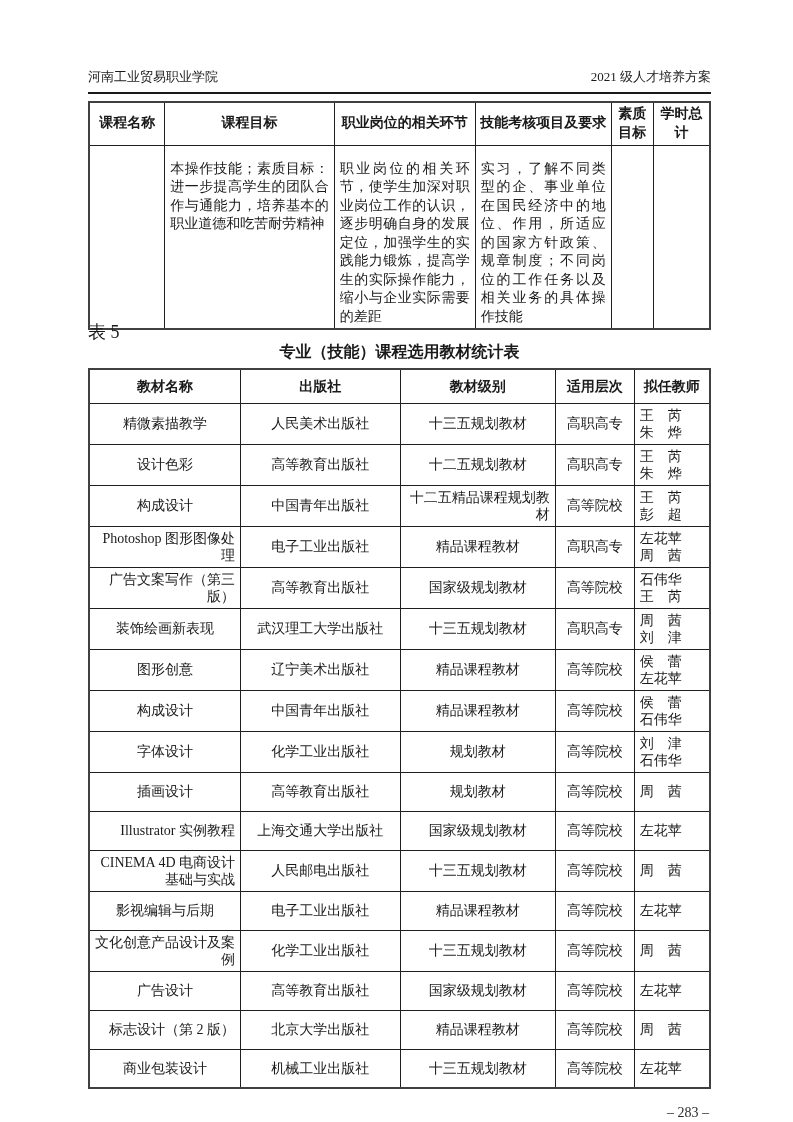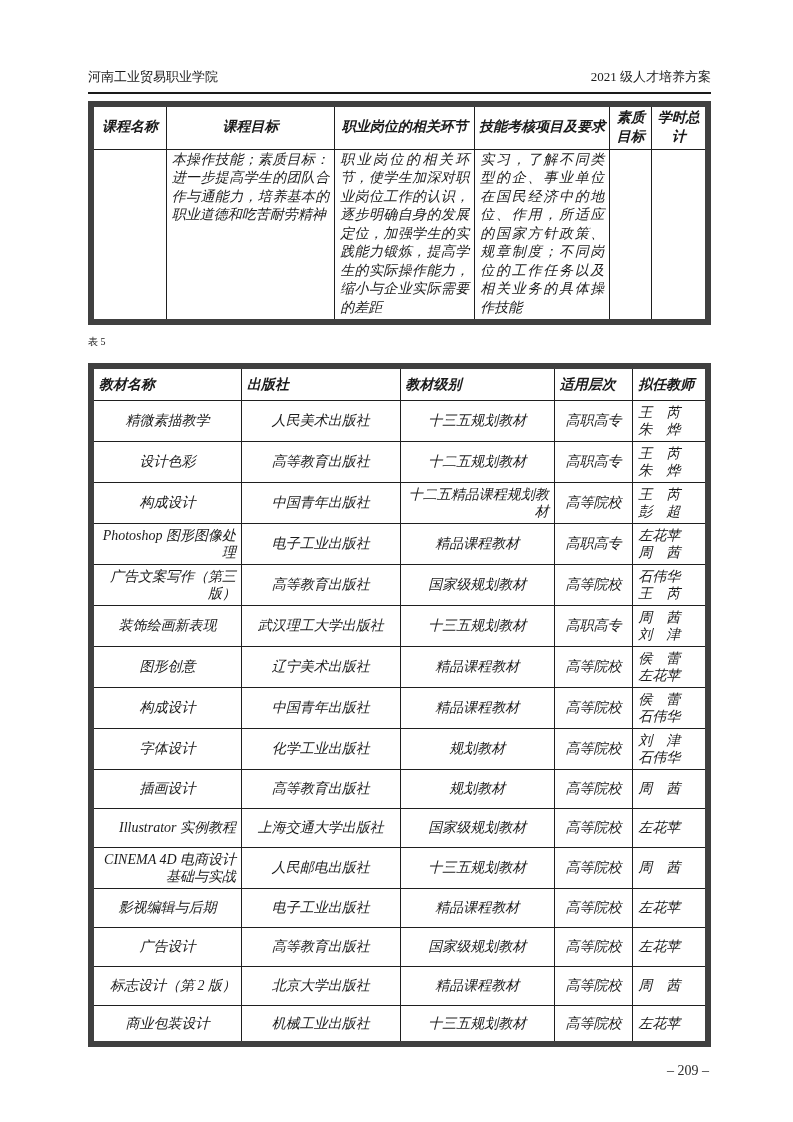--- a/index.html
+++ b/index.html
@@ -35,63 +35,63 @@
     width: 100%;
     border-collapse: collapse;
     table-layout: fixed;
   }
   th, td {
     border: 1px solid #1f1f1f;
     font-weight: normal;
     padding: 2px 5px;
     word-break: break-all;
   }
-  table { border: 6px solid #404040; font-style: italic; }
+  table { border: 2px solid #404040; }
 
   .course-table { margin-top: 7px; }
   .course-table th {
     font-weight: bold;
     font-size: 14px;
     text-align: center;
     vertical-align: middle;
     height: 40px;
     line-height: 1.35;
     padding: 2px 1px;
   }
   .course-table td {
     vertical-align: top;
     font-size: 14px;
     line-height: 18.5px;
     text-align: justify;
     height: 165px;
-    padding-top: 1px;
+    padding-top: 14px;
   }
 
   .caption {
     position: relative;
     margin-top: 10px;
     margin-bottom: 4px;
     height: 24px;
     text-align: center;
   }
   .caption .tbl-label {
     position: absolute;
-    left: 0; bottom: 10px;
-    font-size: 10px;
+    left: 0; bottom: 20px;
+    font-size: 18px;
   }
   .caption .tbl-title {
     font-size: 16px;
     font-weight: bold;
     line-height: 24px;
   }
 
   .textbook-table th {
     font-weight: bold;
     font-size: 14px;
-    text-align: left;
+    text-align: center;
     vertical-align: middle;
     height: 34px;
   }
   .textbook-table td {
     font-size: 14px;
     line-height: 17px;
     text-align: center;
     vertical-align: middle;
     height: 39px;
     padding: 3px 5px;
@@ -144,20 +144,21 @@
           <td>职业岗位的相关环节，使学生加深对职业岗位工作的认识，逐步明确自身的发展定位，加强学生的实践能力锻炼，提高学生的实际操作能力，缩小与企业实际需要的差距</td>
           <td>实习，了解不同类型的企、事业单位在国民经济中的地位、作用，所适应的国家方针政策、规章制度；不同岗位的工作任务以及相关业务的具体操作技能</td>
           <td></td>
           <td></td>
         </tr>
       </tbody>
     </table>
 
     <div class="caption">
       <span class="tbl-label">表 5</span>
+      <span class="tbl-title">专业（技能）课程选用教材统计表</span>
     </div>
 
     <table class="textbook-table">
       <colgroup>
         <col style="width:24.4%">
           <col style="width:25.7%">
           <col style="width:25.0%">
         <col style="width:12.7%">
           <col style="width:12.2%">
       </colgroup>
@@ -291,20 +292,29 @@
           <tr>
             <td>影视编辑与后期</td>
             <td>电子工业出版社</td>
             <td>精品课程教材</td>
             <td>高等院校</td>
             <td class="teachers-cell">
               <div>左花苹</div>
             </td>
           </tr>
           <tr>
+            <td class="wrap-left">文化创意产品设计及案例</td>
+            <td>化学工业出版社</td>
+            <td>十三五规划教材</td>
+            <td>高等院校</td>
+            <td class="teachers-cell">
+              <div>周　茜</div>
+            </td>
+          </tr>
+          <tr>
             <td>广告设计</td>
             <td>高等教育出版社</td>
             <td>国家级规划教材</td>
             <td>高等院校</td>
             <td class="teachers-cell">
               <div>左花苹</div>
             </td>
           </tr>
           <tr>
             <td class="wrap-left">标志设计（第 2 版）</td>
@@ -320,16 +330,16 @@
             <td>机械工业出版社</td>
             <td>十三五规划教材</td>
             <td>高等院校</td>
             <td class="teachers-cell">
               <div>左花苹</div>
             </td>
           </tr>
         </tbody>
     </table>
 
-    <div class="page-number">– 209 –</div>
+    <div class="page-number">– 283 –</div>
 
   </div>
 </div>
 
 </body></html>

